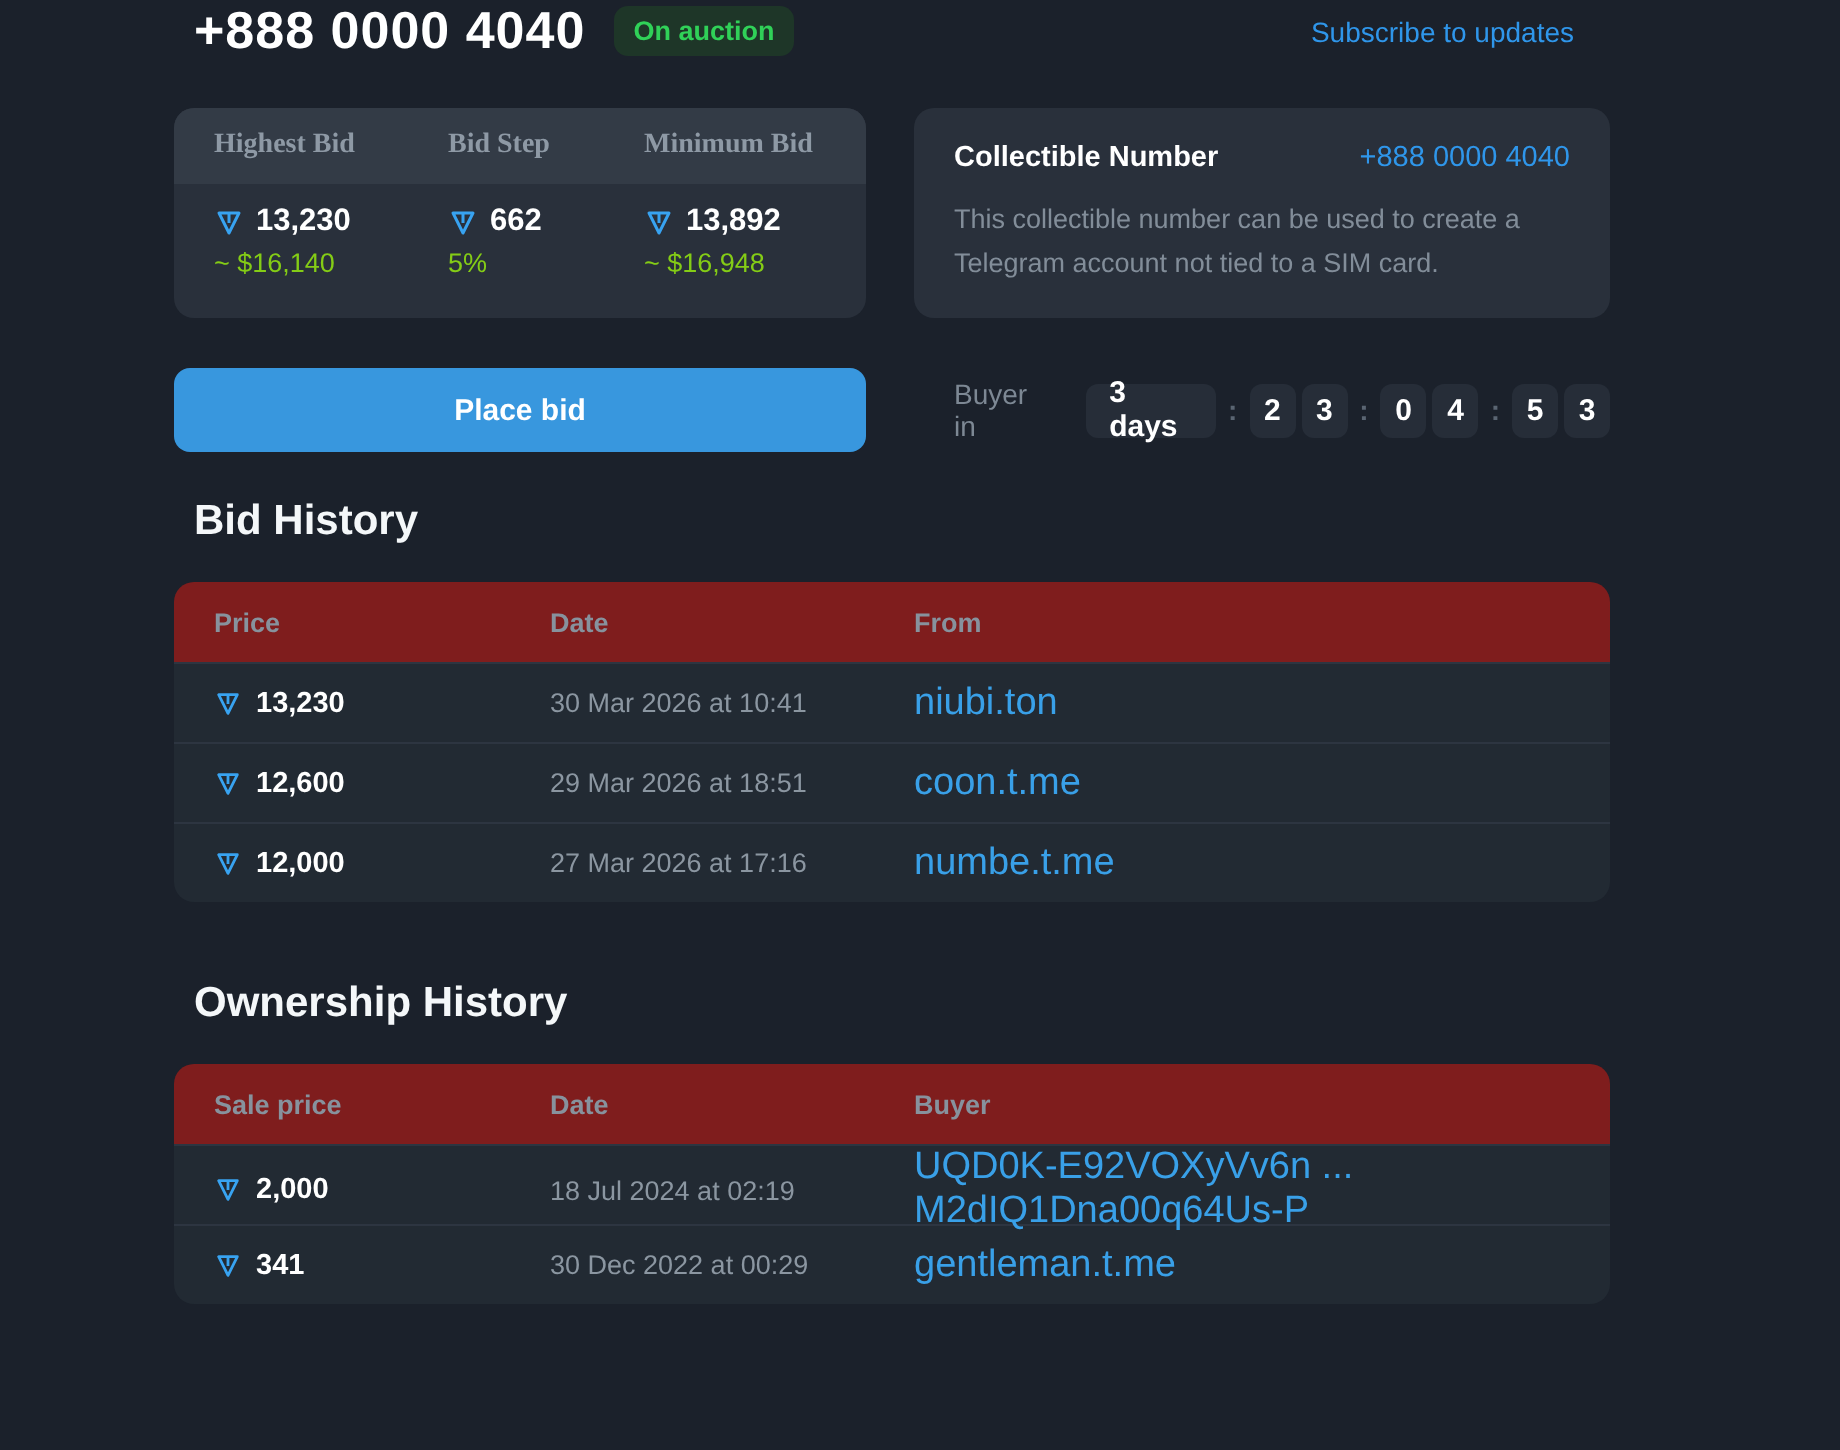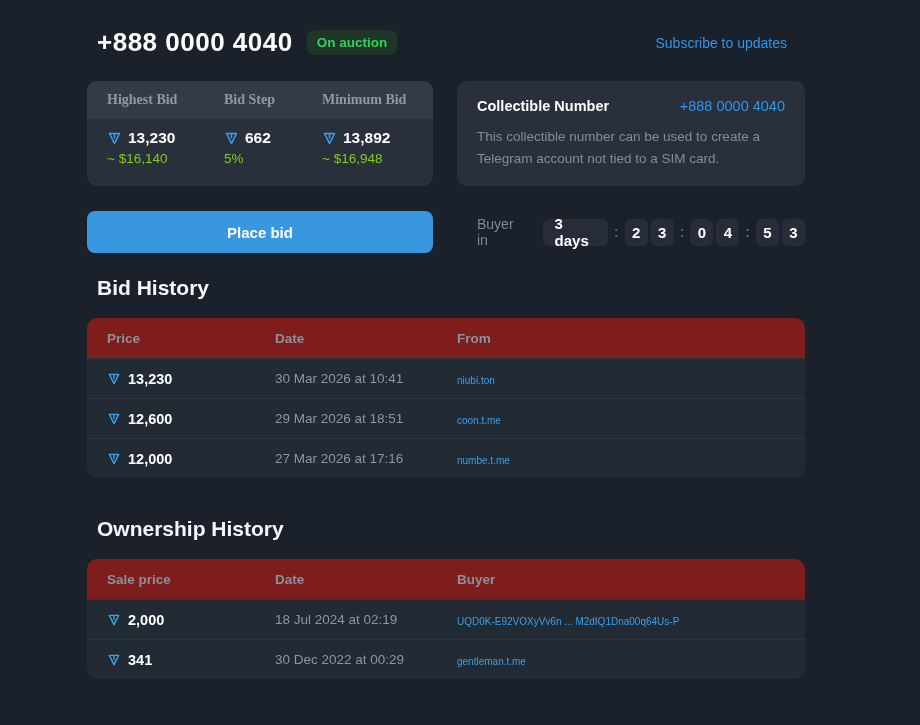--- a/index.html
+++ b/index.html
@@ -3,21 +3,21 @@
 <meta charset="utf-8">
 <style>
   * { margin:0; padding:0; box-sizing:border-box; }
   html,body { width:920px; height:725px; overflow:hidden; }
   body {
     background:#1b212b;
     font-family:"Liberation Sans","DejaVu Sans",sans-serif;
     color:#fff;
     -webkit-font-smoothing:antialiased;
   }
-  .wrap { width:718px; margin-left:87px; padding-top:27px; }
+  .wrap { width:718px; margin-left:87px; }
 
   
   .page-header { display:flex; align-items:center; padding:0 18px 0 10px; }
   .page-title { font-size:26px; font-weight:bold; letter-spacing:.5px; color:#ffffff; }
   .badge {
     margin-left:14px; background:#1e3628; color:#30d158;
     font-size:13.5px; font-weight:bold; padding:5px 10px; border-radius:7px;
   }
   .spacer { flex:1; }
   .subscribe { color:#2f96ea; font-size:14px; text-decoration:none; cursor:pointer; }
@@ -73,21 +73,21 @@
   }
   .t-head div { color:#87929d; font-size:13.5px; font-weight:bold; }
   .t-row {
     display:grid; grid-template-columns:168px 182px 1fr; padding:0 20px;
     height:40px; align-items:center; background:#222a33;
     border-top:1px solid #2d3541;
   }
   .t-row:first-of-type { border-top:none; }
   .cell-price { display:flex; align-items:center; gap:7px; font-size:14.5px; font-weight:bold; color:#fff; }
   .cell-date { color:#8b96a1; font-size:13.5px; }
-  .cell-link { color:#39a0e8; font-size:10px; text-decoration:none; cursor:pointer; }
+  .cell-link { color:#39a0e8; font-size:19px; text-decoration:none; cursor:pointer; }
 
   .ton-icon { flex:0 0 auto; display:block; }
 </style>
 </head>
 <body>
 
 <div class="wrap">
 
   <div class="page-header">
     <span class="page-title">+888 0000 4040</span>

